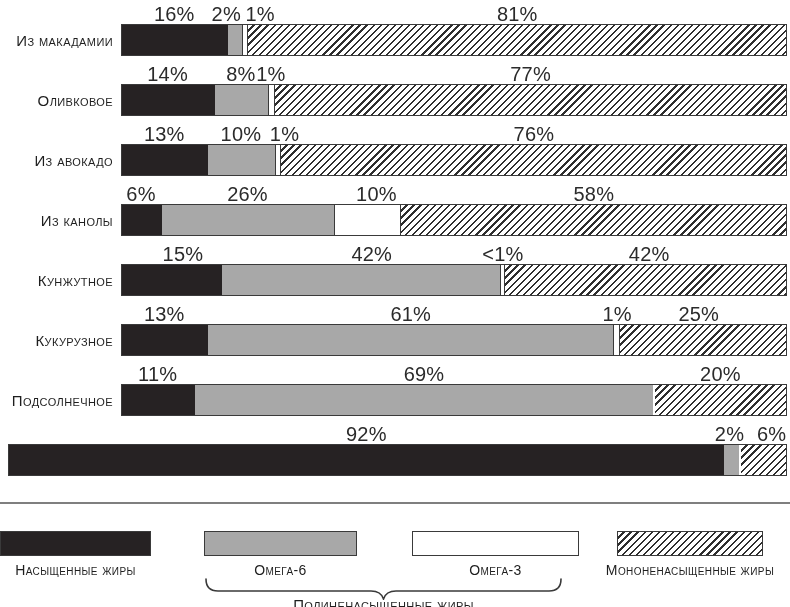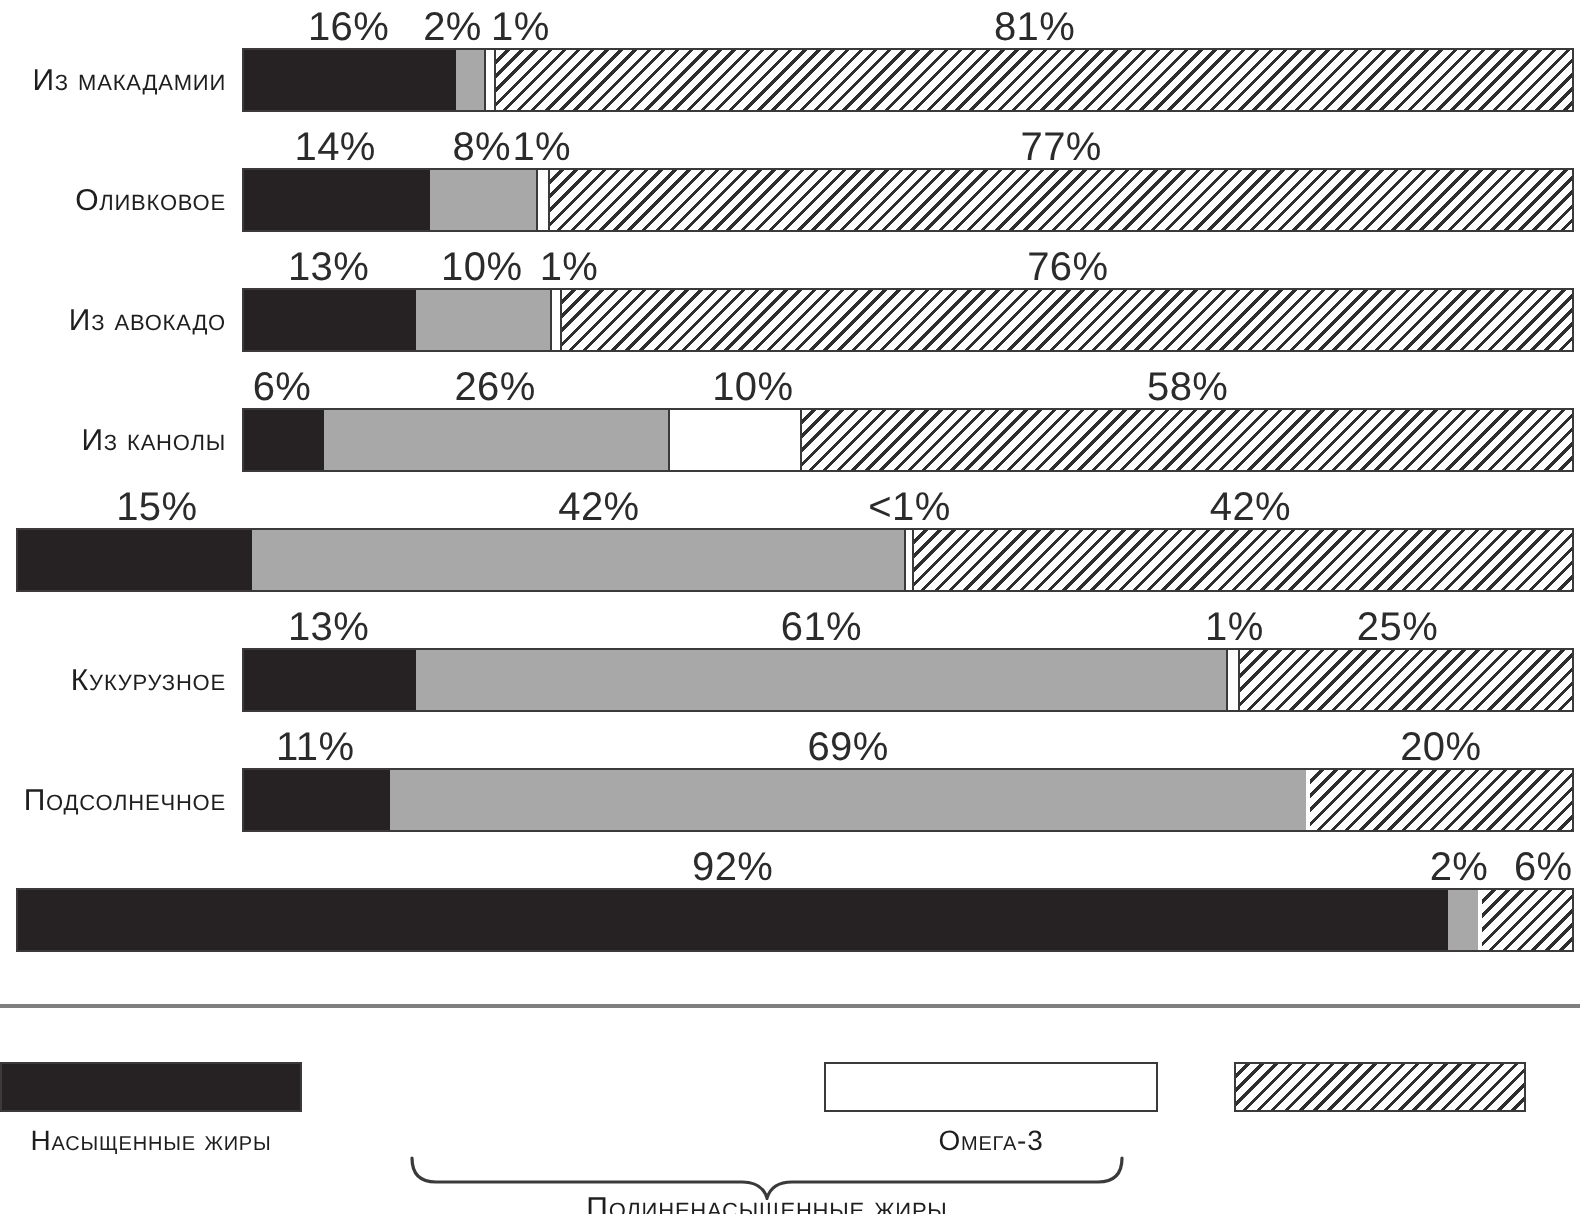--- a/index.html
+++ b/index.html
@@ -116,20 +116,21 @@
         </div>
         <div class="bar">
           <div class="seg seg-saturated" style="width: 6%; background: rgb(38, 34, 35);"></div>
           <div class="seg seg-omega6" style="width: 26%; background: rgb(168, 168, 168);"></div>
           <div class="seg seg-omega3" style="width: 10%; background: rgb(255, 255, 255);"></div>
           <div class="seg seg-mono" style="width: 58%; background: repeating-linear-gradient(135deg, rgb(255, 255, 255) 0px, rgb(255, 255, 255) 3.4px, rgb(46, 46, 46) 3.4px, rgb(46, 46, 46) 5px);"></div>
         </div>
       </div>
     </div>
     <div class="row">
+      <div class="row-label">Кунжутное</div>
       <div class="bar-wrap">
         <div class="labels">
           <span class="pct" style="left: calc(7.5% + 12px);">15%</span>
           <span class="pct" style="left: calc(36% + 11px);">42%</span>
           <span class="pct" style="left: calc(57.35% + 0px);">&lt;1%</span>
           <span class="pct" style="left: calc(78.85% + 3px);">42%</span>
         </div>
         <div class="bar">
           <div class="seg seg-saturated" style="width: 15%; background: rgb(38, 34, 35);"></div>
           <div class="seg seg-omega6" style="width: 42%; background: rgb(168, 168, 168);"></div>
@@ -190,20 +191,25 @@
 
 <div id="legend">
   <svg id="brace" viewBox="0 0 357 22" preserveAspectRatio="none">
     <path d="M1,1 Q1,13 13,13 L166,13 Q176,13 178.5,21 Q181,13 191,13 L344,13 Q356,13 356,1" fill="none" stroke="#3a3a3a" stroke-width="1.6" stroke-linecap="round"></path>
   </svg>
   <div id="group-label">Полиненасыщенные жиры</div>
 <div class="legend-item li-0">
       <div class="swatch" style="background: rgb(38, 34, 35);"></div>
       <div class="legend-label">Насыщенные жиры</div>
     </div>
+    <div class="legend-item li-1">
+      <div class="swatch" style="background: rgb(168, 168, 168);"></div>
+      <div class="legend-label">Омега-6</div>
+    </div>
     <div class="legend-item li-2">
       <div class="swatch" style="background: rgb(255, 255, 255);"></div>
       <div class="legend-label">Омега-3</div>
     </div>
     <div class="legend-item li-3">
       <div class="swatch" style="background: repeating-linear-gradient(135deg, rgb(255, 255, 255) 0px, rgb(255, 255, 255) 3.4px, rgb(46, 46, 46) 3.4px, rgb(46, 46, 46) 5px);"></div>
+      <div class="legend-label">Мононенасыщенные жиры</div>
     </div>
   </div>
 
 </body></html>

